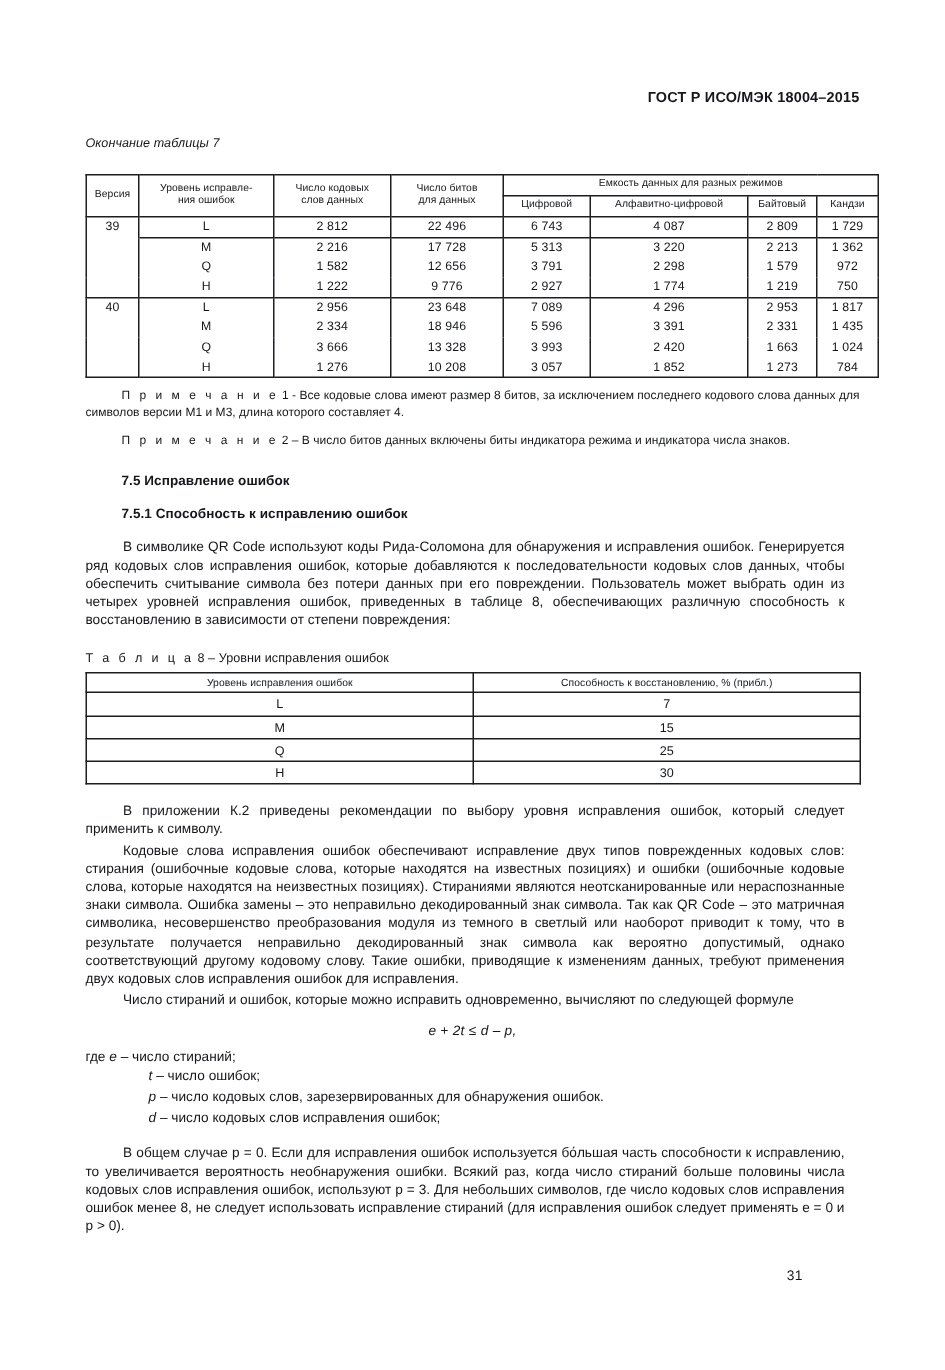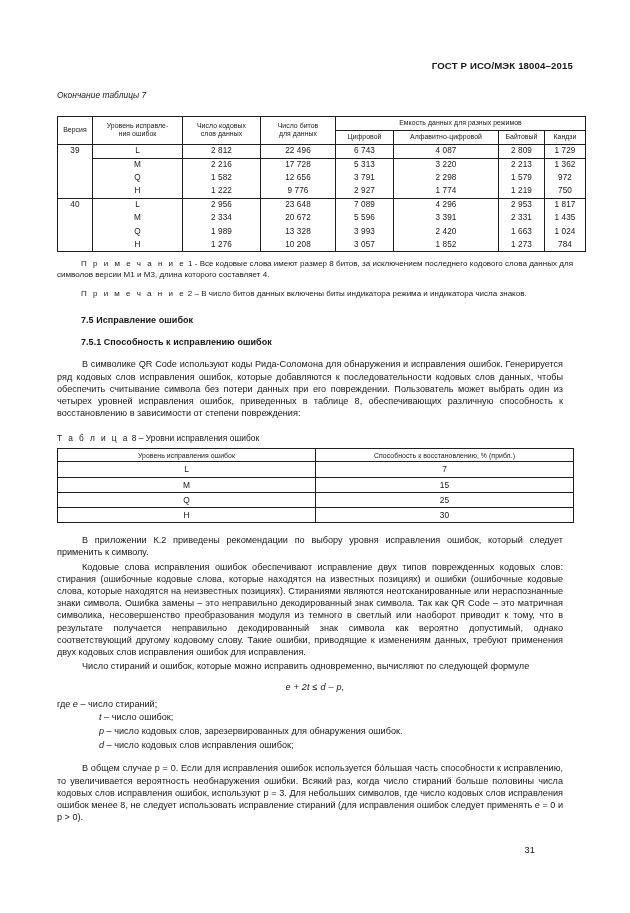--- a/index.html
+++ b/index.html
@@ -272,30 +272,30 @@
           <td class="nb">23 648</td>
           <td class="nb">7 089</td>
           <td class="nb">4 296</td>
           <td class="nb">2 953</td>
           <td class="nb">1 817</td>
         </tr>
         <tr>
           <td class="ver nb nt"></td>
           <td class="lvl nb nt">M</td>
           <td class="nb nt">2 334</td>
-          <td class="nb nt">20 672</td>
+          <td class="nb nt">18 946</td>
           <td class="nb nt">5 596</td>
           <td class="nb nt">3 391</td>
           <td class="nb nt">2 331</td>
           <td class="nb nt">1 435</td>
         </tr>
         <tr>
           <td class="ver nb nt"></td>
           <td class="lvl nb nt">Q</td>
-          <td class="nb nt">1 989</td>
+          <td class="nb nt">3 666</td>
           <td class="nb nt">13 328</td>
           <td class="nb nt">3 993</td>
           <td class="nb nt">2 420</td>
           <td class="nb nt">1 663</td>
           <td class="nb nt">1 024</td>
         </tr>
         <tr>
           <td class="ver nt"></td>
           <td class="lvl nt">H</td>
           <td class="nt">1 276</td>

